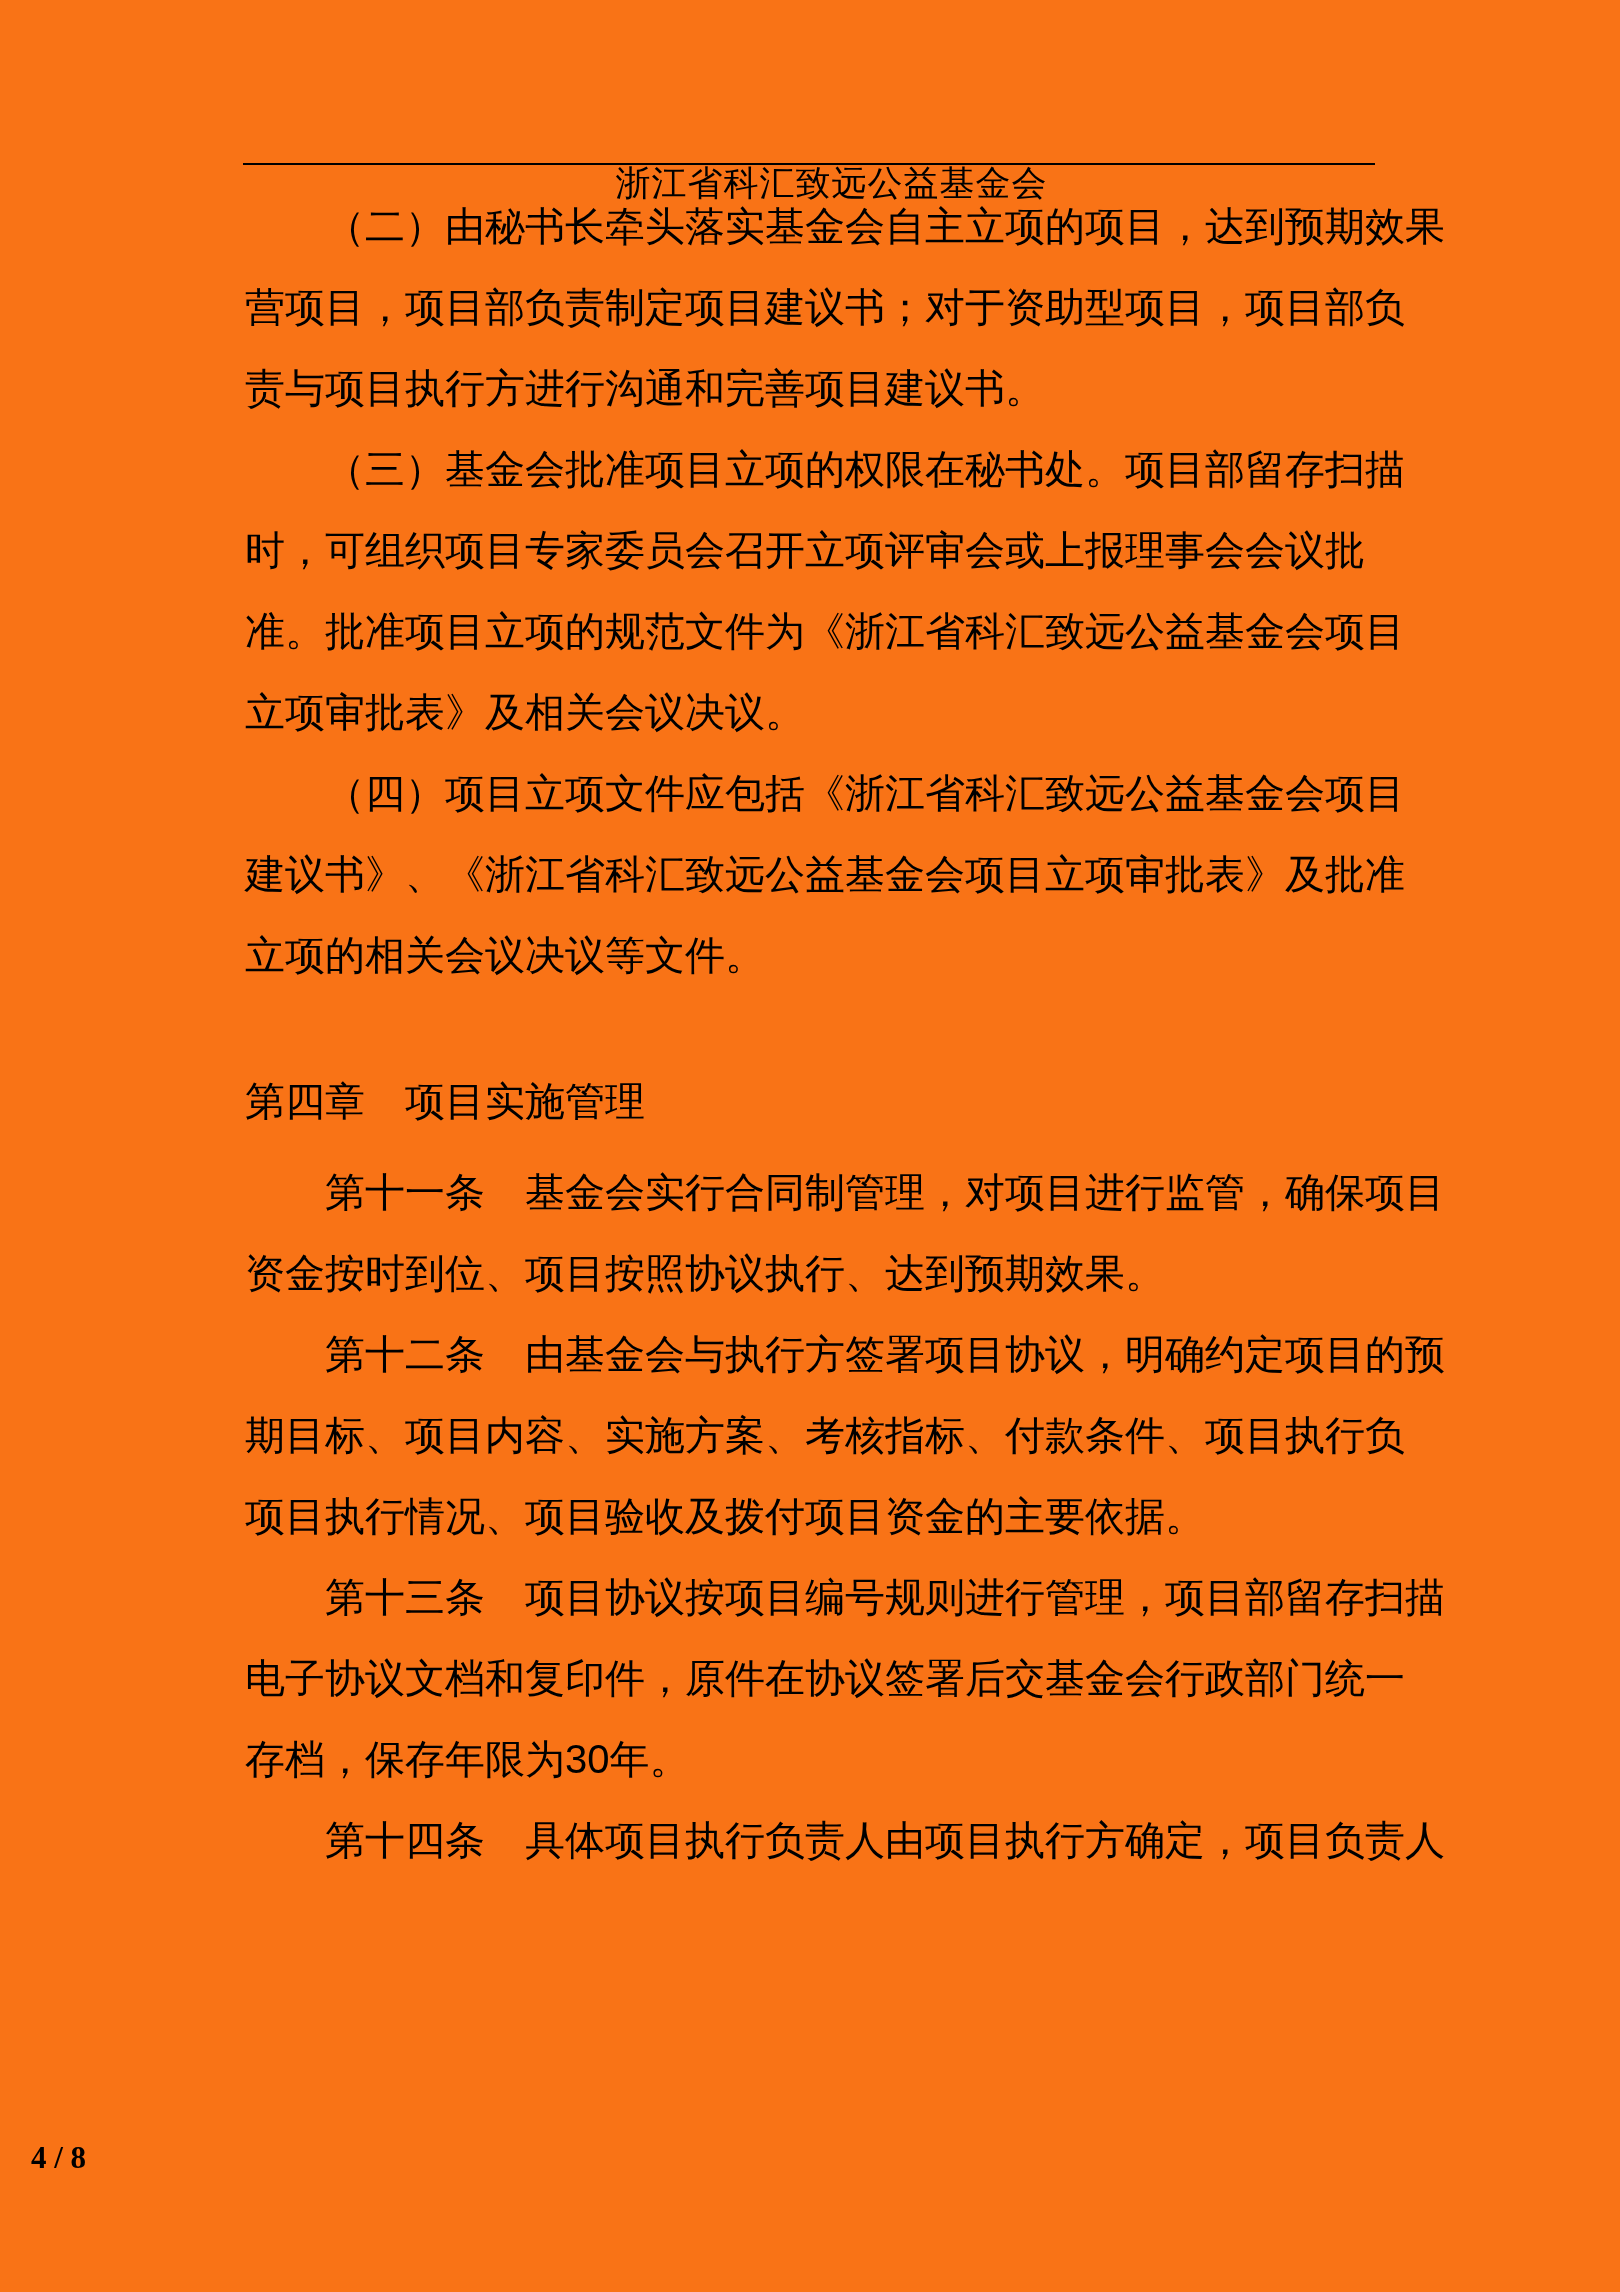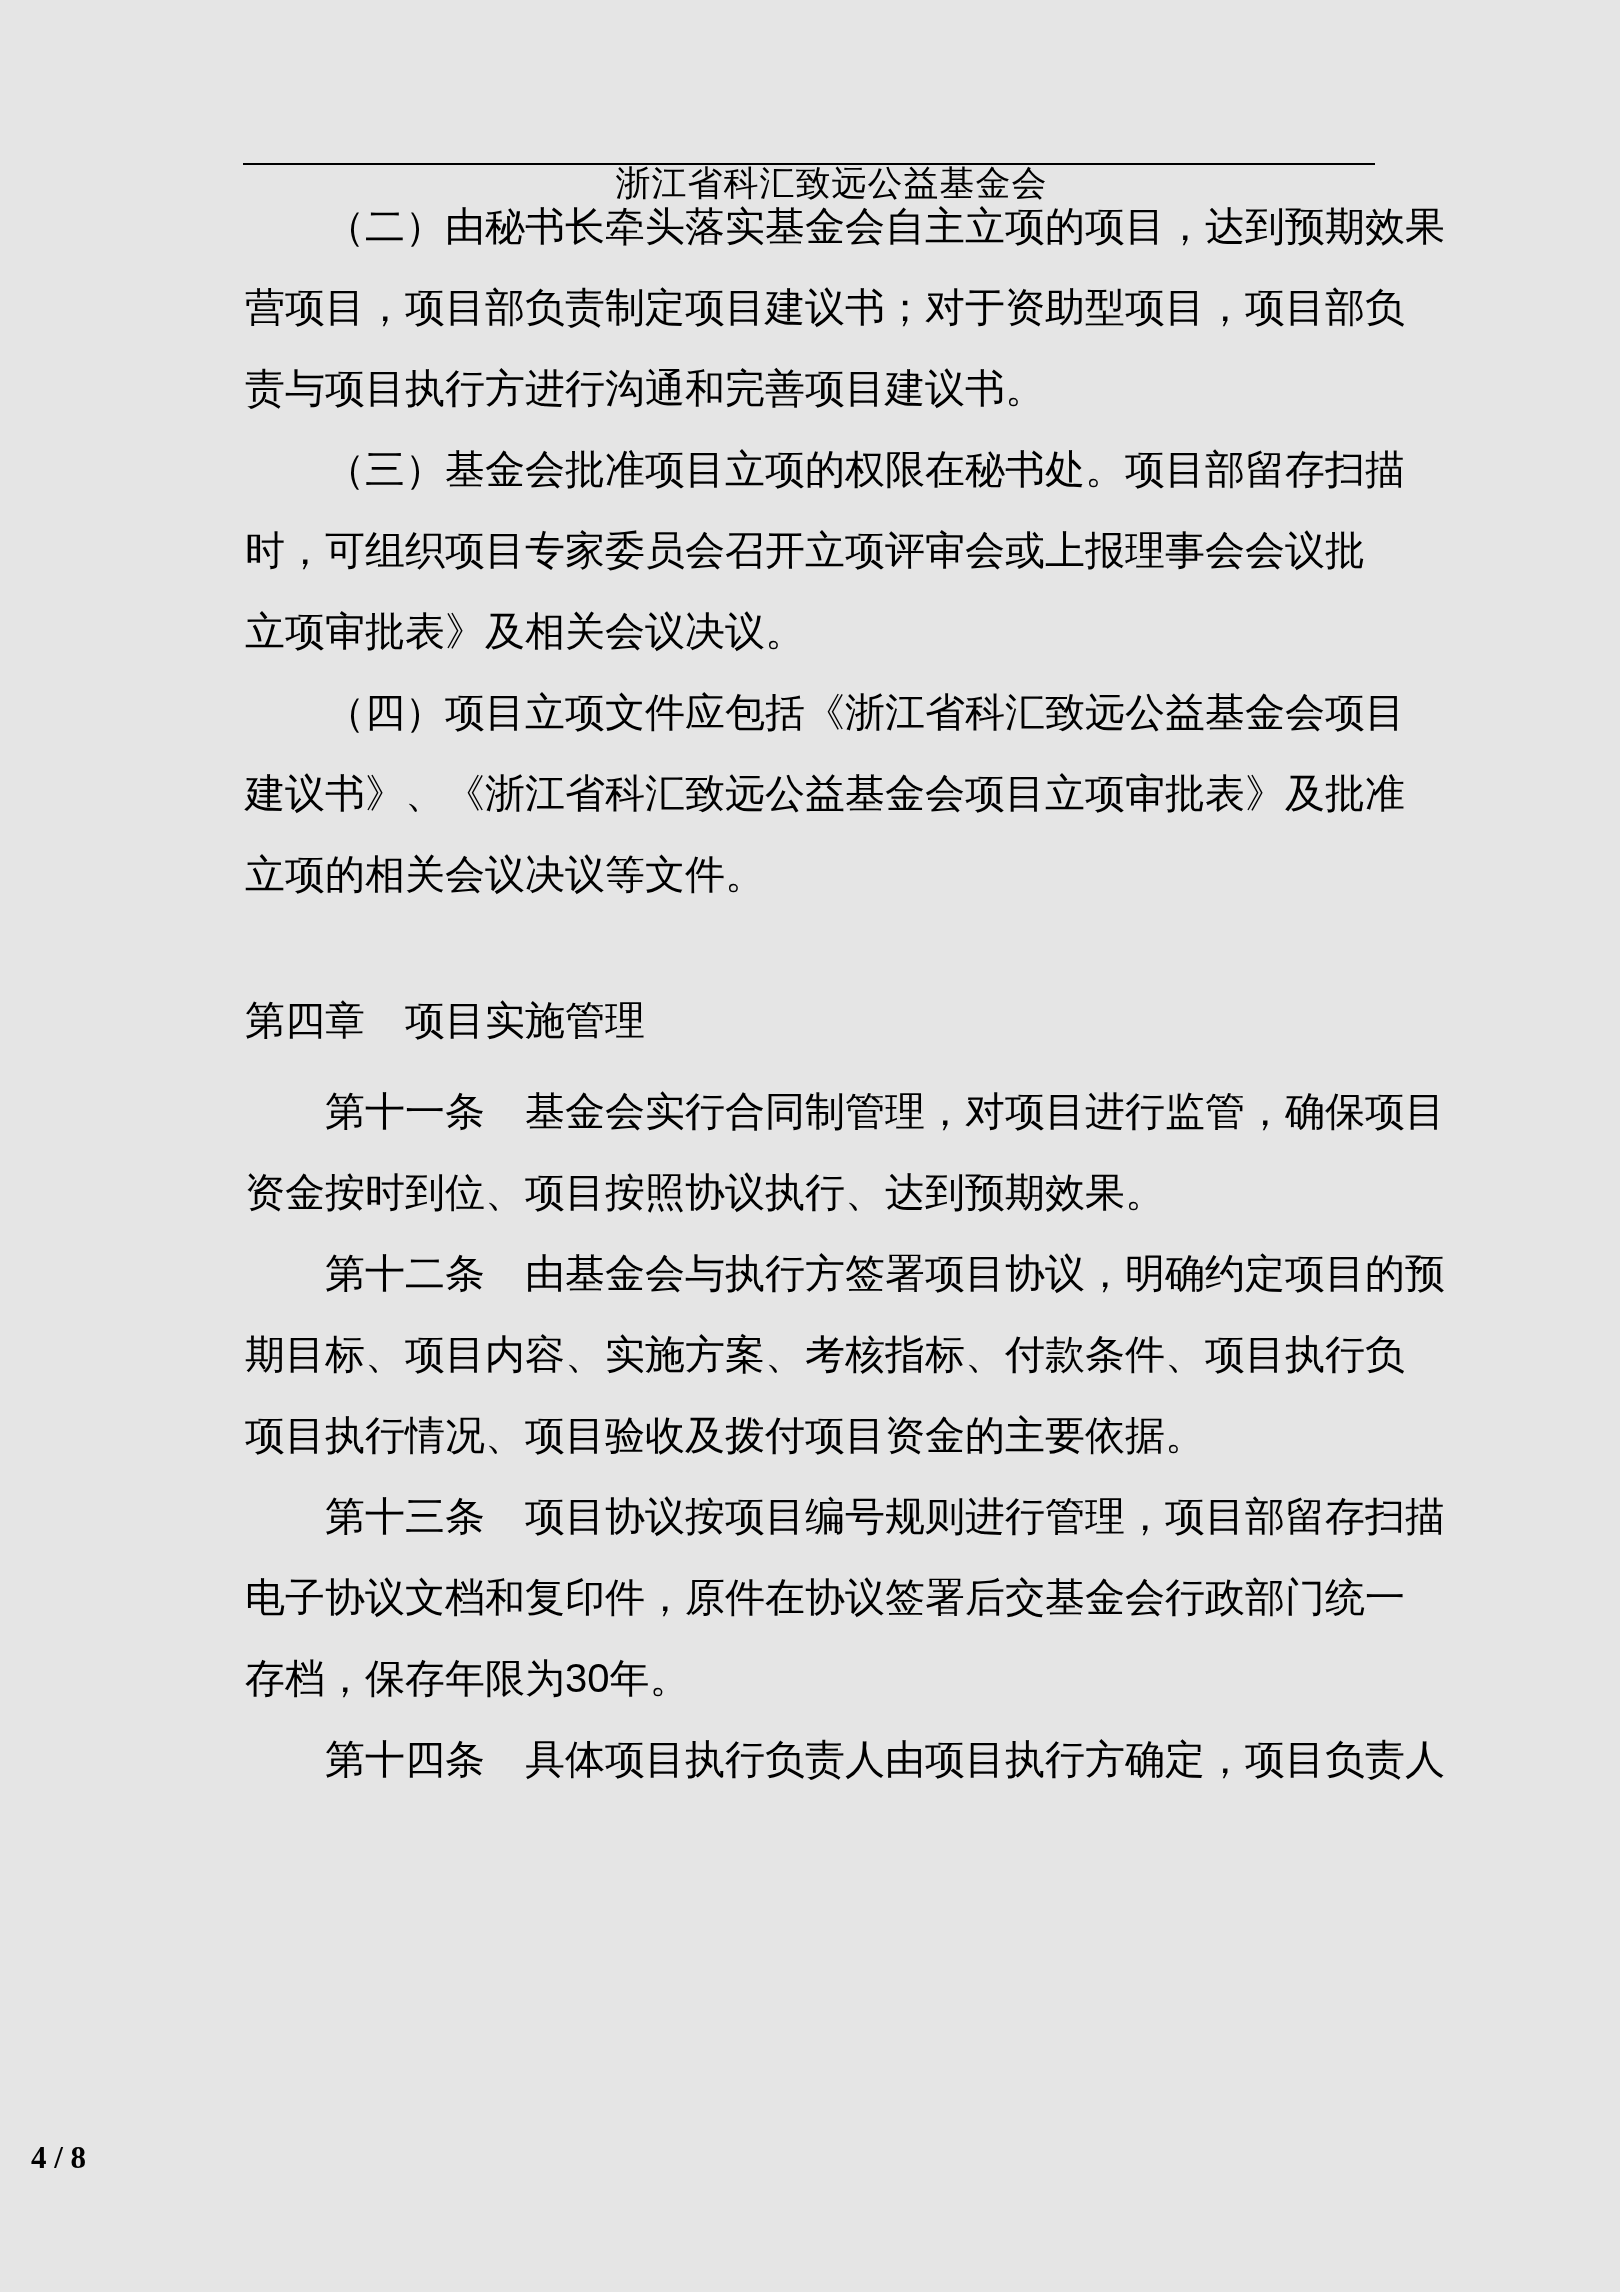--- a/index.html
+++ b/index.html
@@ -13,21 +13,21 @@
     color: #000000;
     font-family: "Liberation Sans", sans-serif;
     position: relative;
   }
   .page {
     position: absolute;
     left: 0;
     top: 0;
     width: 1620px;
     height: 2293px;
-    background: #e5e5e5;
+    background: #f97316;
     overflow: hidden;
   }
   .header {
     position: absolute;
     top: 115px;
     left: 245px;
     width: 1130px;
     text-align: center;
     font-size: 35px;
     line-height: 45px;
@@ -93,20 +93,21 @@
 
   <div class="doc-body" id="doc-body">
       <div class="paragraph">
         <div class="line first">（二）由秘书长牵头落实基金会自主立项的项目，达到预期效果</div>
         <div class="line">营项目，项目部负责制定项目建议书；对于资助型项目，项目部负</div>
         <div class="line">责与项目执行方进行沟通和完善项目建议书。</div>
       </div>
       <div class="paragraph">
         <div class="line first">（三）基金会批准项目立项的权限在秘书处。项目部留存扫描</div>
         <div class="line">时，可组织项目专家委员会召开立项评审会或上报理事会会议批</div>
+        <div class="line">准。批准项目立项的规范文件为《浙江省科汇致远公益基金会项目</div>
         <div class="line">立项审批表》及相关会议决议。</div>
       </div>
       <div class="paragraph">
         <div class="line first">（四）项目立项文件应包括《浙江省科汇致远公益基金会项目</div>
         <div class="line">建议书》、《浙江省科汇致远公益基金会项目立项审批表》及批准</div>
         <div class="line">立项的相关会议决议等文件。</div>
       </div>
       <div class="chapter-heading">第四章　项目实施管理</div>
       <div class="paragraph">
         <div class="line first">第十一条　基金会实行合同制管理，对项目进行监管，确保项目</div>

